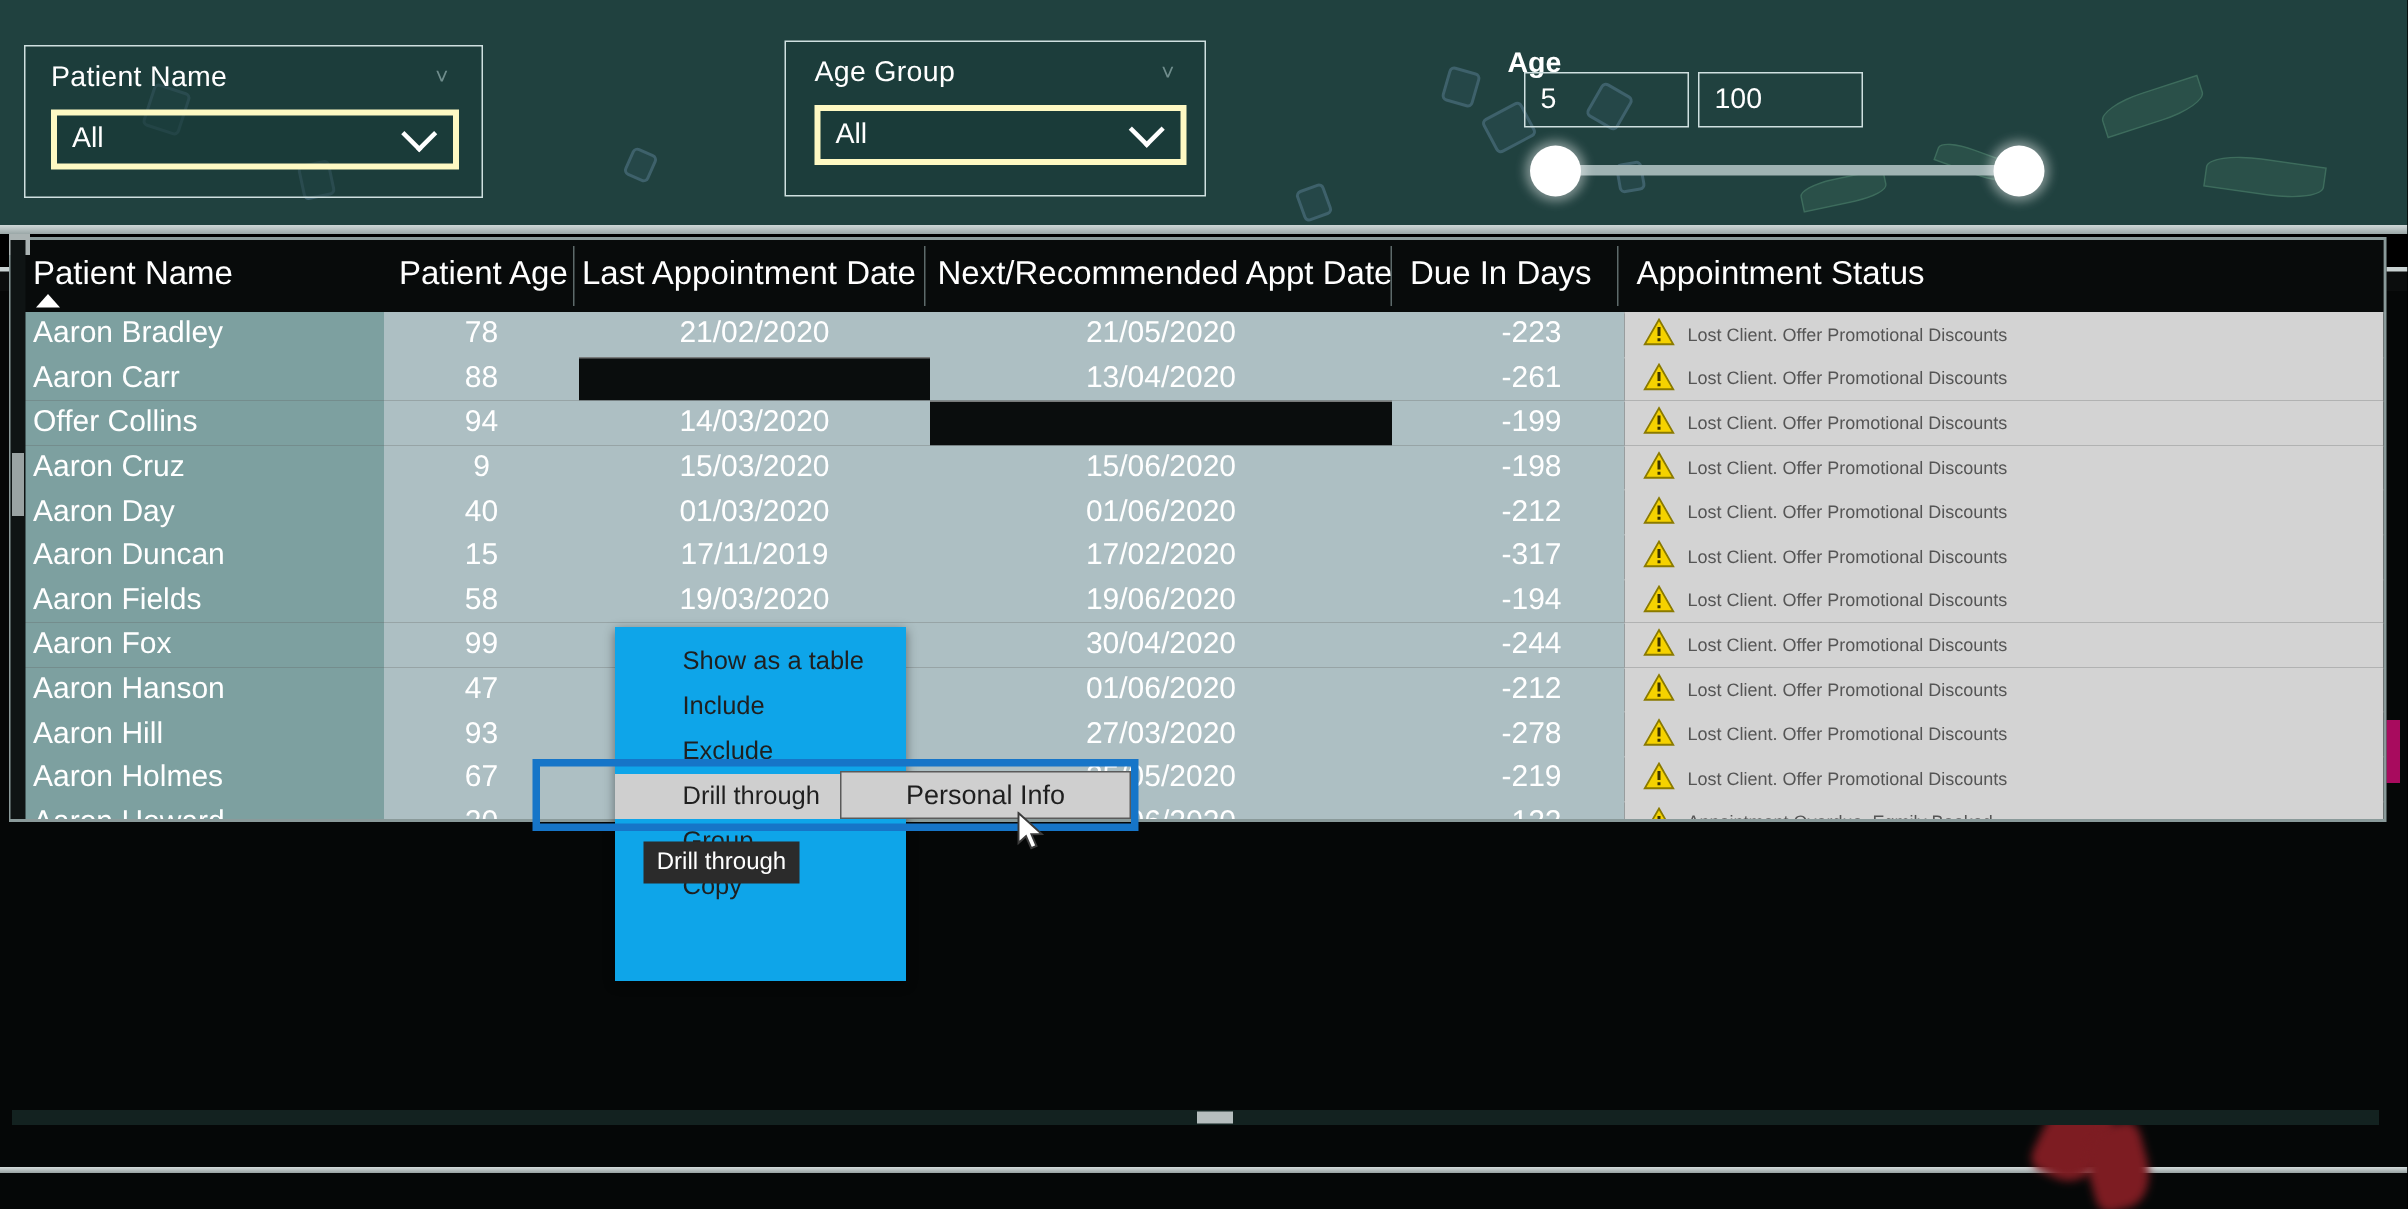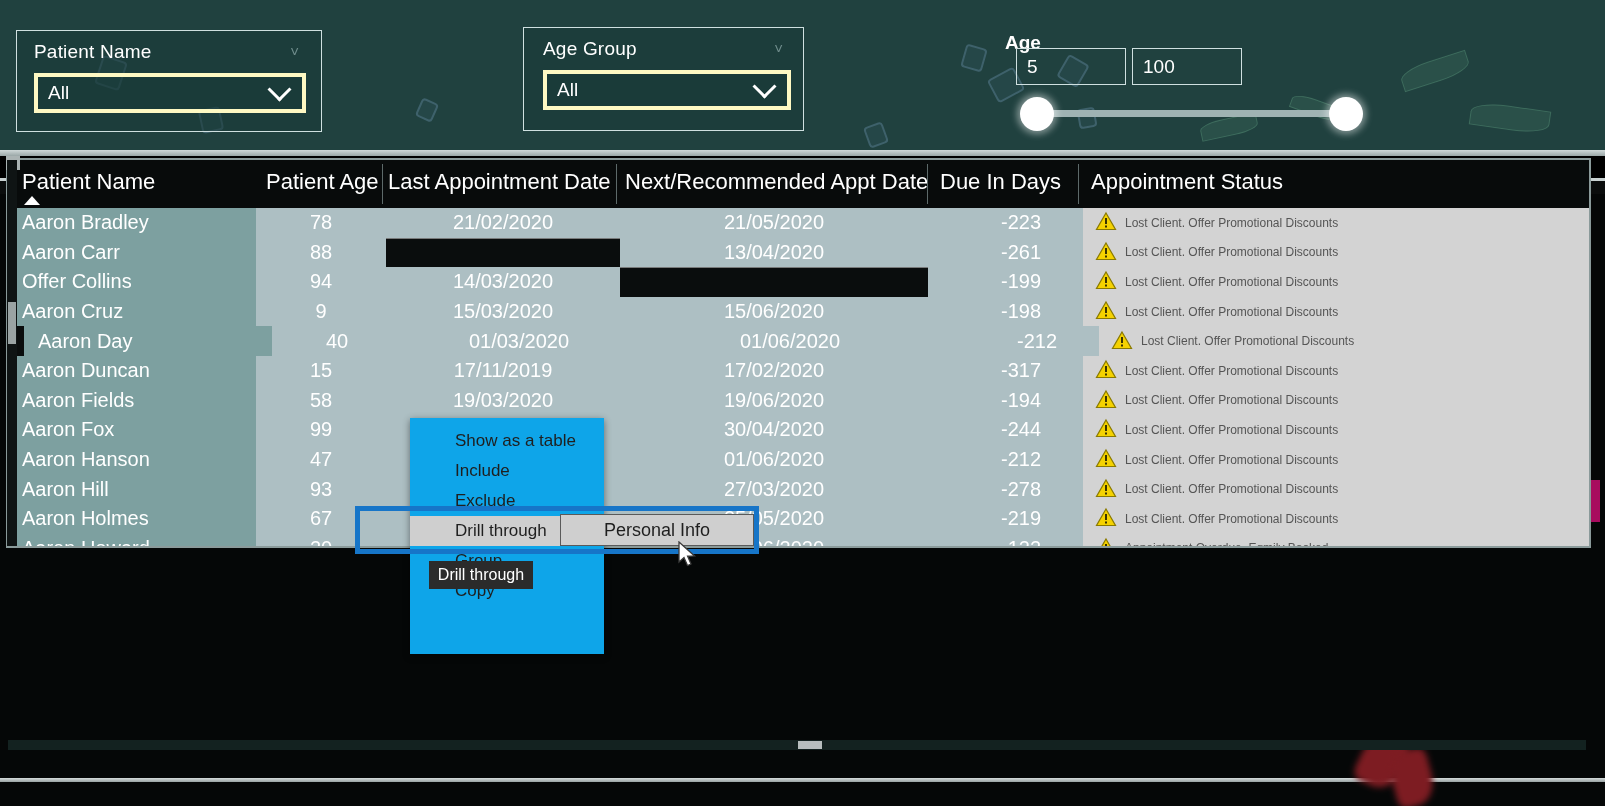--- a/index.html
+++ b/index.html
@@ -392,21 +392,21 @@
           <div class="cell c-due">-198</div>
           <div class="cell c-status">
             <span class="warn"><svg width="22" height="20" viewBox="0 0 22 20">
                 <path d="M11 2 L20.5 18.5 L1.5 18.5 Z" fill="#f5d200" stroke="#8a7a00" stroke-width="1.2"></path>
                 <rect x="10" y="7" width="2" height="6" fill="#3a3300"></rect>
                 <rect x="10" y="14.5" width="2" height="2" fill="#3a3300"></rect>
               </svg></span>
             <span>Lost Client. Offer Promotional Discounts</span>
           </div>
         </div>
-        <div class="row" style="top: 118.4px; margin-left: 16px;">
+        <div class="row" style="top: 118.4px;">
           <div class="rule"></div>
           <div class="cell c-name">Aaron Day</div>
           <div class="cell c-age">40</div>
           <div class="cell c-last">01/03/2020</div>
           <div class="cell c-next">01/06/2020</div>
           <div class="cell c-due">-212</div>
           <div class="cell c-status">
             <span class="warn"><svg width="22" height="20" viewBox="0 0 22 20">
                 <path d="M11 2 L20.5 18.5 L1.5 18.5 Z" fill="#f5d200" stroke="#8a7a00" stroke-width="1.2"></path>
                 <rect x="10" y="7" width="2" height="6" fill="#3a3300"></rect>

